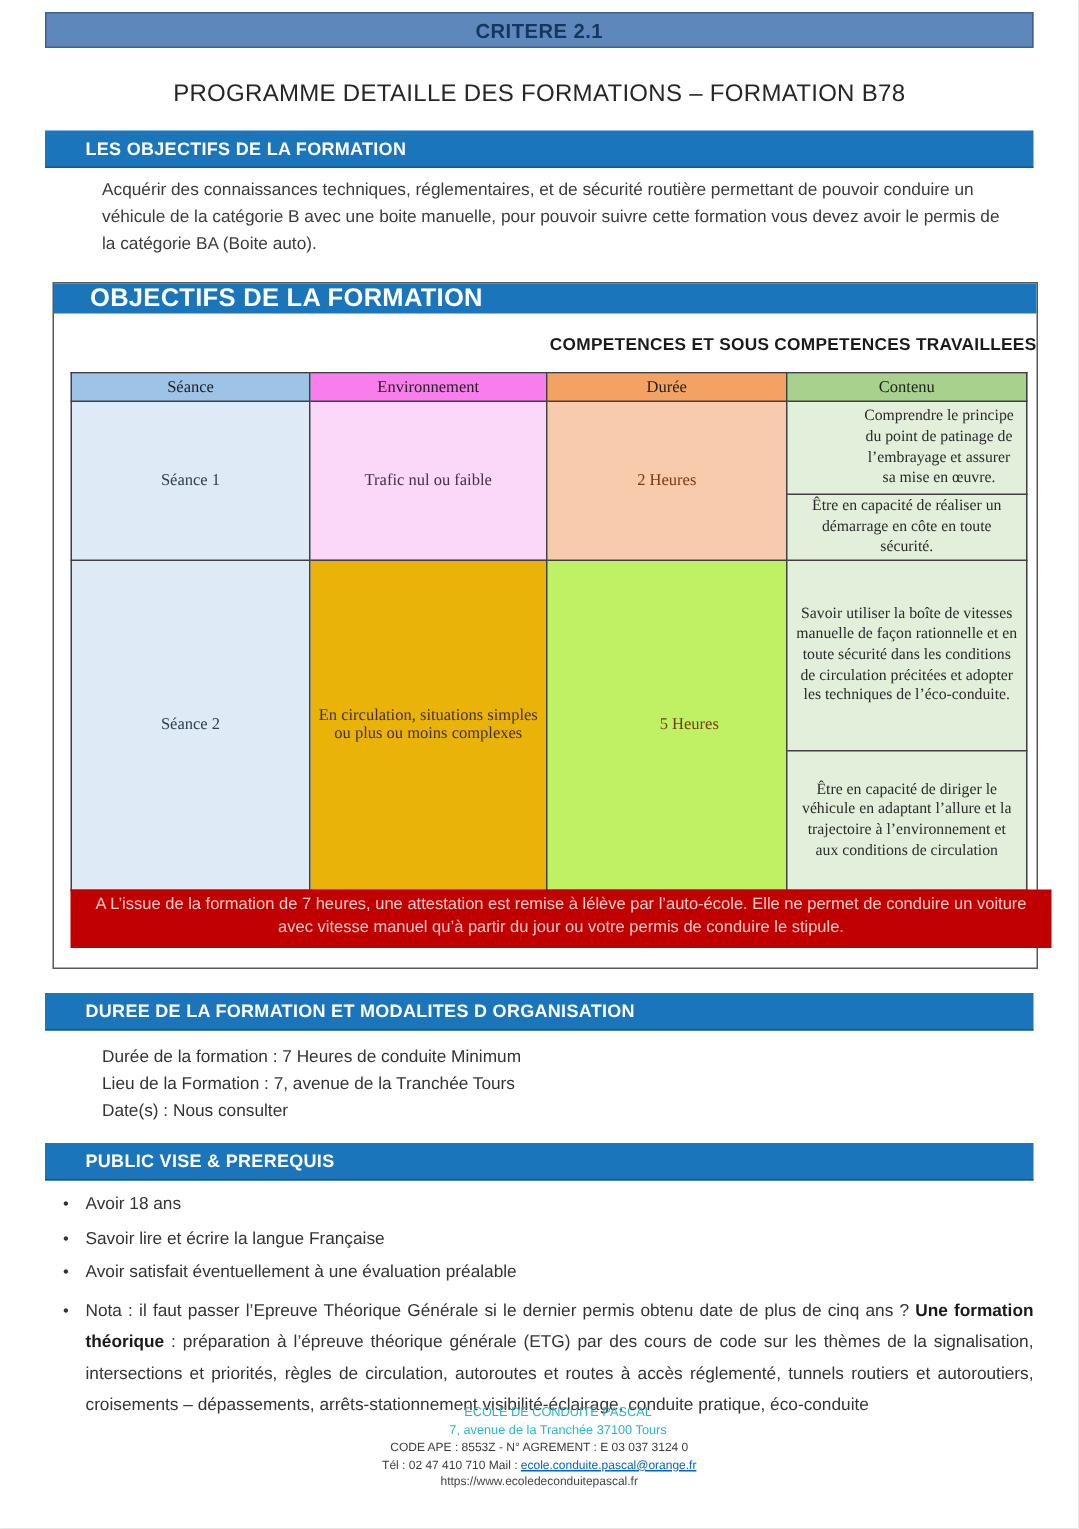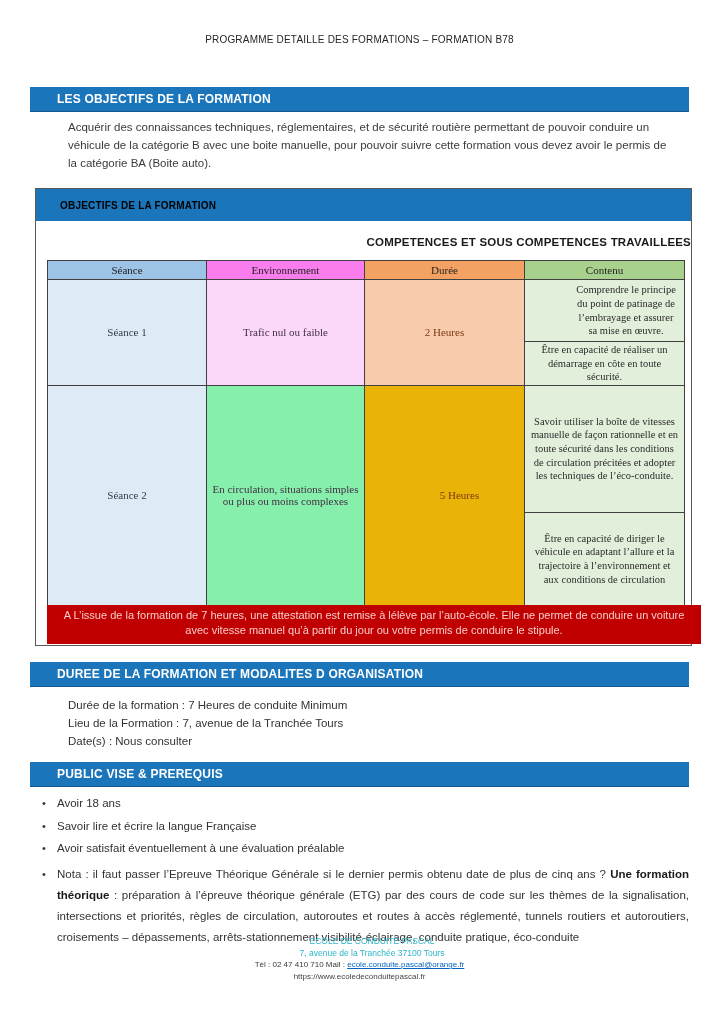--- a/index.html
+++ b/index.html
@@ -15,22 +15,22 @@
   }
   
   .criteria-banner{
     position:absolute;top:8px;left:30px;right:30px;height:22px;
     background:var(--steel,#5E88BC);
     border:1px solid #44618c;
     display:flex;align-items:center;justify-content:center;
     color:#17365D;font-weight:bold;font-size:13.5px;letter-spacing:.3px;
   }
   .subtitle{
-    position:absolute;top:34px;left:0;right:0;
-    text-align:center;font-size:10px;color:#262626;letter-spacing:.2px;
+    position:absolute;top:54px;left:0;right:0;
+    text-align:center;font-size:16px;color:#262626;letter-spacing:.2px;
   }
   
   .section-bar{
     position:absolute;left:30px;right:30px;height:25px;
     background:var(--accent,#1B75BB);
     display:flex;align-items:center;
     padding-left:27px;box-sizing:border-box;
     color:#fff;font-weight:bold;font-size:12px;letter-spacing:.2px;
     border-bottom:1px solid #14578c;
   }
@@ -40,23 +40,23 @@
   .intro-paragraph{
     position:absolute;top:119px;left:68px;right:52px;
     font-size:11.5px;line-height:1.55;color:#3b3b3b;
   }
   
   .program-box{
     position:absolute;top:188px;left:35px;width:657px;height:458px;
     border:1px solid #595959;box-sizing:border-box;background:#fff;
   }
   .box-bar{
-    height:32px;background:var(--accent,#1B75BB);
+    height:20px;background:var(--accent,#1B75BB);
     display:flex;align-items:center;padding-left:24px;
-    color:#000000;font-weight:bold;font-size:10px;letter-spacing:.2px;
+    color:#ffffff;font-weight:bold;font-size:17px;letter-spacing:.2px;
   }
   .competences-heading{
     margin:15px 0 0 22px;
     font-size:11.5px;font-weight:bold;color:#1a1a1a;letter-spacing:.2px;text-align:right;
   }
   .table-stack{margin:12px 0 0 11px;width:637px;}
   table.seance-table{
     border-collapse:collapse;table-layout:fixed;width:637px;
     font-size:11px;color:#333;
   }
@@ -111,20 +111,23 @@
   .footer .cyan{color:var(--cyan,#2BB5C9);font-weight:normal;font-size:8.5px;margin-left:25px;}
   .footer .admin{color:#3b3b3b;font-size:8px;}
   .footer a.mail-link{color:var(--link,#0563C1);text-decoration:underline;}
   .footer .site{color:#444;font-size:8px;}
 </style>
 </head>
 <body>
 
 <div class="page">
 
+  <div class="criteria-banner">
+    <span>CRITERE 2.1</span>
+  </div>
 
   <div class="subtitle">PROGRAMME DETAILLE DES FORMATIONS – FORMATION B78</div>
 
   <div class="section-bar bar-objectifs">
     <span>LES OBJECTIFS DE LA FORMATION</span>
   </div>
 
   <div class="intro-paragraph">Acquérir des connaissances techniques, réglementaires, et de sécurité routière permettant de pouvoir conduire un véhicule de la catégorie B avec une boite manuelle, pour pouvoir suivre cette formation vous devez avoir le permis de la catégorie BA (Boite auto).</div>
 
   <div class="program-box">
@@ -154,22 +157,22 @@
             <td rowspan="2" class="cell-seance" style="background: rgb(222, 234, 246);">Séance 1</td>
             <td rowspan="2" class="cell-env" style="background: rgb(251, 215, 250);">Trafic nul ou faible</td>
             <td rowspan="2" class="cell-duree" style="background: rgb(248, 203, 173);">2 Heures</td>
             <td class="cell-contenu h-sub00" style="background: rgb(226, 239, 218); padding-left: 48px;">Comprendre le principe du point de patinage de l’embrayage et assurer sa mise en œuvre.</td>
           </tr>
           <tr>
             <td class="cell-contenu h-sub01" style="background: rgb(226, 239, 218);">Être en capacité de réaliser un démarrage en côte en toute sécurité.</td>
           </tr>
           <tr>
             <td rowspan="2" class="cell-seance" style="background: rgb(222, 234, 246);">Séance 2</td>
-            <td rowspan="2" class="cell-env" style="background: #86efac;">En circulation, situations simples ou plus ou moins complexes</td>
-            <td rowspan="2" class="cell-duree" style="background: #eab308; padding-left: 35px;">5 Heures</td>
+            <td rowspan="2" class="cell-env" style="background: #eab308;">En circulation, situations simples ou plus ou moins complexes</td>
+            <td rowspan="2" class="cell-duree" style="background: #bef264; padding-left: 35px;">5 Heures</td>
             <td class="cell-contenu h-sub10" style="background: rgb(226, 239, 218);">Savoir utiliser la boîte de vitesses manuelle de façon rationnelle et en toute sécurité dans les conditions de circulation précitées et adopter les techniques de l’éco-conduite.</td>
           </tr>
           <tr>
             <td class="cell-contenu h-sub11" style="background: rgb(226, 239, 218);">Être en capacité de diriger le véhicule en adaptant l’allure et la trajectoire à l’environnement et aux conditions de circulation</td>
           </tr>
         </tbody>
       </table>
       <div class="attestation-banner">A L’issue de la formation de 7 heures, une attestation est remise à lélève par l’auto-école. Elle ne permet de conduire un voiture avec vitesse manuel qu’à partir du jour ou votre permis de conduire le stipule.</div>
     </div>
   </div>
@@ -203,17 +206,18 @@
     </div>
     <div class="bullet bullet-nota">
       <span class="dot">•</span>
       <span>Nota : il faut passer l’Epreuve Théorique Générale si le dernier permis obtenu date de plus de cinq ans ? </span><b>Une formation théorique</b><span> : préparation à l’épreuve théorique générale (ETG) par des cours de code sur les thèmes de la signalisation, intersections et priorités, règles de circulation, autoroutes et routes à accès réglementé, tunnels routiers et autoroutiers, croisements – dépassements, arrêts-stationnement visibilité-éclairage, conduite pratique, éco-conduite</span>
     </div>
   </div>
 
   <div class="footer">
     <div class="cyan">ECOLE DE CONDUITE PASCAL</div>
     <div class="cyan">7, avenue de la Tranchée 37100 Tours</div>
+    <div class="admin">CODE APE : 8553Z - N° AGREMENT : E 03 037 3124 0</div>
     <div class="admin"><span>Tél : 02 47 410 710 Mail : </span><a class="mail-link" href="#">ecole.conduite.pascal@orange.fr</a></div>
     <div class="site">https://www.ecoledeconduitepascal.fr</div>
   </div>
 
 </div>
 
 </body></html>

